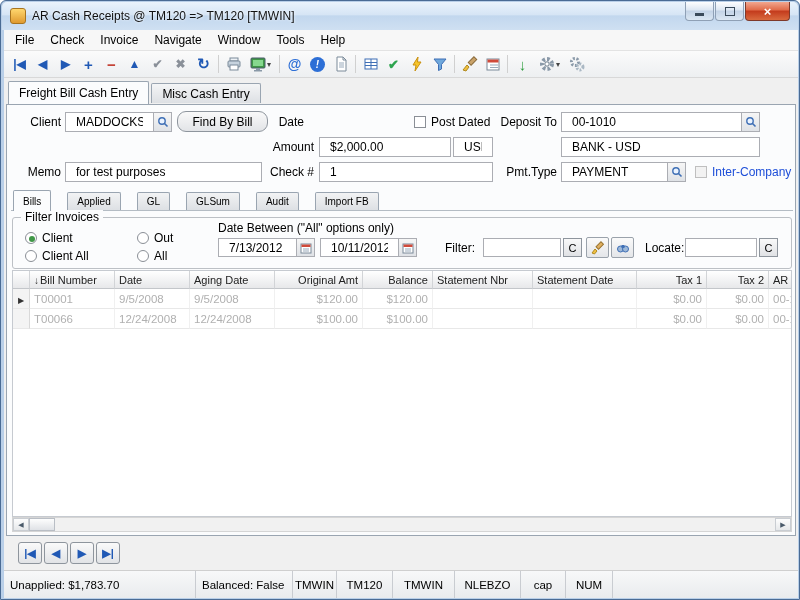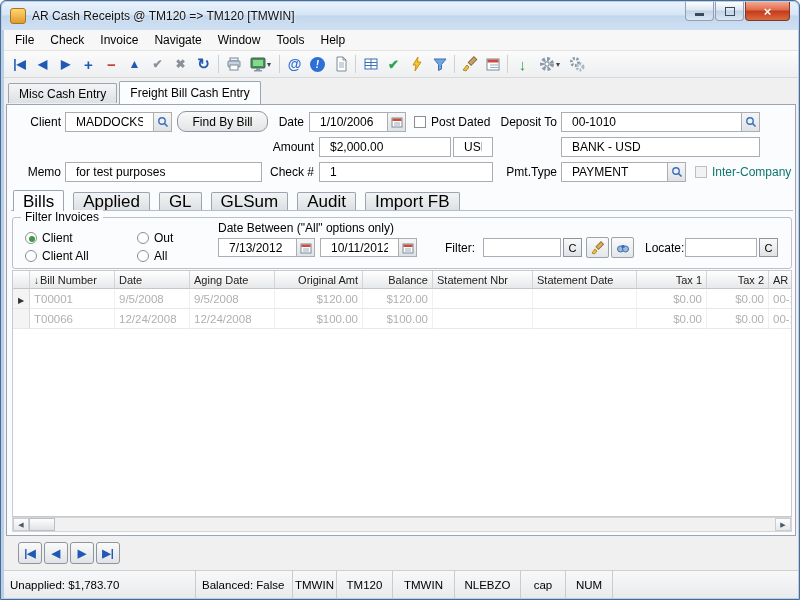--- a/index.html
+++ b/index.html
@@ -35,23 +35,23 @@
 .tabpage{position:absolute;left:2px;top:74px;width:790px;height:432px;background:#fbfcfd;border:1px solid #9aa5b1;z-index:2}
 .lbl{position:absolute;height:20px;line-height:20px;text-align:right;white-space:nowrap}
 .fld{position:absolute;display:flex;height:20px}
 .fld input{flex:1;min-width:0;height:20px;border:1px solid #abadb3;padding:0 10px;font:12px "Liberation Sans",sans-serif;background:#fff}
 .fld input.ra{text-align:left}
 .lk{width:18px;height:20px;border:1px solid #abadb3;border-left:none;background:linear-gradient(#f6f6f6,#dfe2e6);display:flex;align-items:center;justify-content:center;flex:none}
 .btn{position:absolute;border:1px solid #8e959d;border-radius:9px;background:linear-gradient(#f9f9f9,#e2e4e7);font:12px "Liberation Sans",sans-serif;display:flex;align-items:center;justify-content:center}
 .cbx{width:12px;height:12px;border:1px solid #8a8f96;background:#fff;display:inline-block;vertical-align:-2px;margin-right:5px;flex:none}
 .cbx.dis{background:#f2f2f2;border-color:#bfbfbf}
 .chk{position:absolute;height:20px;line-height:20px;white-space:nowrap}
-.chk.dis{color:#0f766e}
+.chk.dis{color:#1d4ed8}
 .subtabs{position:absolute;left:6px;top:85px;display:flex;align-items:flex-end;height:21px;z-index:2}
-.sub-tab{height:18px;line-height:18px;padding:0 9px;border:1px solid #9aa5b1;border-bottom:none;background:linear-gradient(#f2f3f4,#dde0e4);border-radius:2px 2px 0 0;margin-right:9px;margin-bottom:1px;font-size:17px}
+.sub-tab{height:18px;line-height:18px;padding:0 9px;border:1px solid #9aa5b1;border-bottom:none;background:linear-gradient(#f2f3f4,#dde0e4);border-radius:2px 2px 0 0;margin-right:16px;margin-bottom:1px;font-size:10px}
 .sub-tab.active{background:#fbfcfd;height:21px;line-height:21px;margin-bottom:0}
 .subline{position:absolute;left:4px;top:105px;width:782px;border-top:1px solid #b4bcc4}
 .group{position:absolute;left:5px;top:112px;width:780px;height:52px;border:1px solid #bcc0c5;border-radius:3px}
 .legend{position:absolute;left:8px;top:-8px;background:#fbfcfd;padding:0 4px;line-height:14px}
 .rdo{width:12px;height:12px;border-radius:50%;border:1px solid #8a8f96;background:#fff;display:inline-block;vertical-align:-2px;margin-right:5px;position:relative}
 .rdo.on::after{content:"";position:absolute;left:3px;top:3px;width:6px;height:6px;border-radius:50%;background:#3f9747}
 .radio{position:absolute;height:16px;line-height:16px;white-space:nowrap}
 .ginput{position:absolute;height:19px;border:1px solid #abadb3;padding:0 3px;font:12px "Liberation Sans",sans-serif;background:#fff}
 .cbtn{position:absolute;width:19px;height:19px;border:1px solid #8e959d;background:linear-gradient(#f9f9f9,#e0e2e5);display:flex;align-items:center;justify-content:center;font-size:11px}
 .ibtn{position:absolute;width:23px;height:21px;border:1px solid #9aa2ab;border-radius:2px;background:linear-gradient(#fafafa,#e4e6e9);display:flex;align-items:center;justify-content:center}
@@ -193,49 +193,38 @@
         </span>
       <span class="tbtn">
           <svg width="16" height="16">
             <circle cx="6" cy="6" r="3.6" fill="none" stroke="#8a99a8" stroke-width="3" stroke-dasharray="2 1.6"></circle>
             <circle cx="11" cy="11" r="3" fill="none" stroke="#aab8c4" stroke-width="3" stroke-dasharray="1.8 1.5"></circle>
           </svg>
         </span>
     </div>
 
     <div class="tabbar">
+      <div class="main-tab active">Freight Bill Cash Entry</div>
       <div class="main-tab">Misc Cash Entry</div>
-      <div class="main-tab active">Freight Bill Cash Entry</div>
     </div>
 
     <div class="tabpage">
 
       <span class="lbl" style="left:2px;top:7px;width:52px">Client</span>
       <div class="fld" style="left:58px;top:7px;width:107px">
         <input value="MADDOCKS" style="">
         <span class="lk">
             <svg width="12" height="12">
               <circle cx="5" cy="5" r="3.2" fill="#eaf3ff" stroke="#3f6fb5" stroke-width="1.4"></circle>
               <line x1="7.5" y1="7.5" x2="10.5" y2="10.5" stroke="#3f6fb5" stroke-width="1.6"></line>
             </svg>
           </span>
       </div>
       <button class="btn" style="left:170px;top:6px;width:91px;height:21px">Find By Bill</button>
       <span class="lbl" style="left:240px;top:7px;width:57px">Date</span>
-      <div class="fld" style="left:302px;top:7px;width:97px">
-        <input value="1/10/2006" style="">
-        <span class="lk">
-            <svg width="12" height="12">
-              <rect x="1" y="2" width="10" height="9" fill="#fff" stroke="#7a8a99"></rect>
-              <rect x="1.5" y="2.5" width="9" height="2.5" fill="#d04a3a"></rect>
-              <line x1="3" y1="7" x2="9" y2="7" stroke="#9ab"></line>
-              <line x1="3" y1="9" x2="9" y2="9" stroke="#9ab"></line>
-            </svg>
-          </span>
-      </div>
       <label class="chk" style="left:407px;top:7px"><span class="cbx"></span><span>Post Dated</span></label>
       <span class="lbl" style="left:478px;top:7px;width:72px">Deposit To</span>
       <div class="fld" style="left:554px;top:7px;width:199px">
         <input value="00-1010" style="">
         <span class="lk">
             <svg width="12" height="12">
               <circle cx="5" cy="5" r="3.2" fill="#eaf3ff" stroke="#3f6fb5" stroke-width="1.4"></circle>
               <line x1="7.5" y1="7.5" x2="10.5" y2="10.5" stroke="#3f6fb5" stroke-width="1.6"></line>
             </svg>
           </span>

